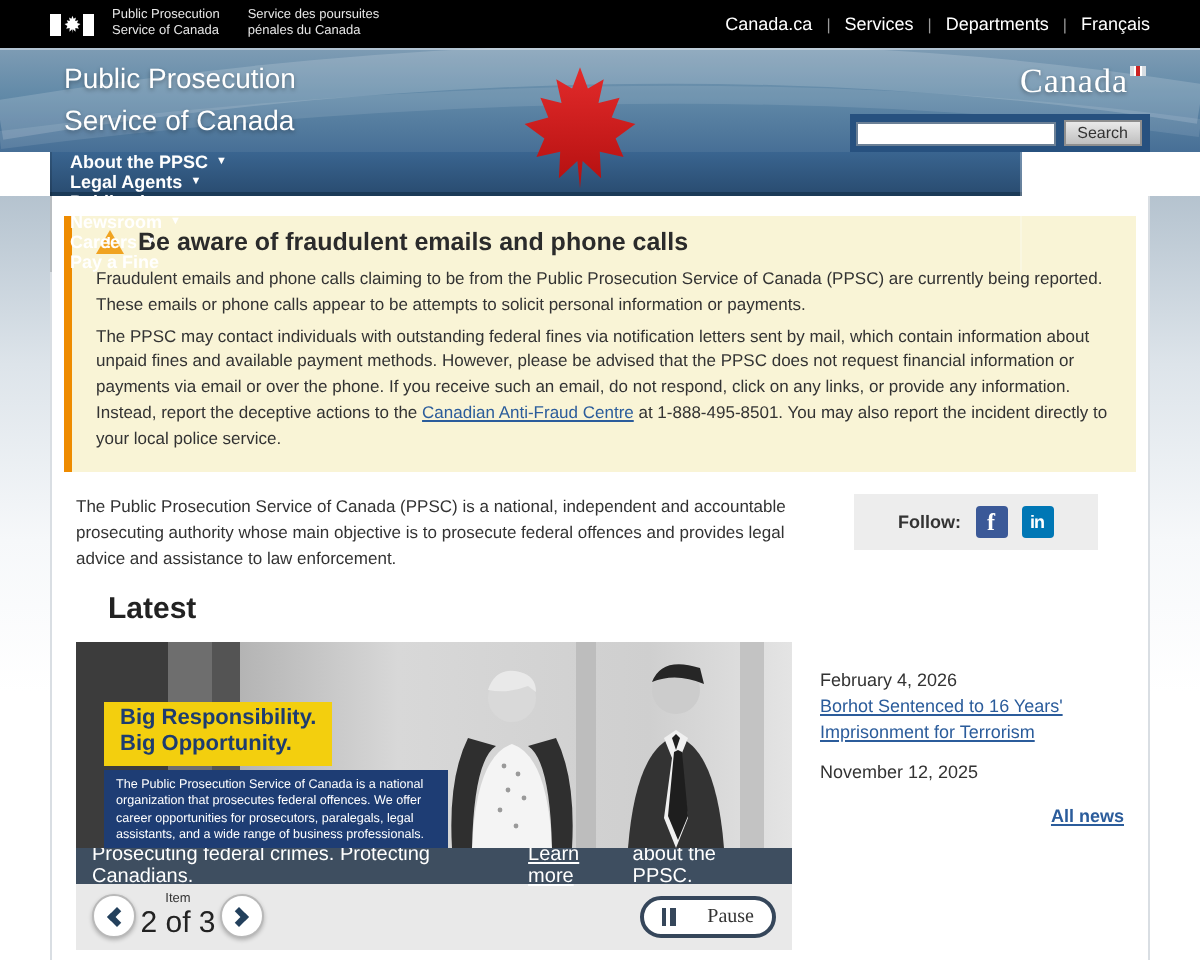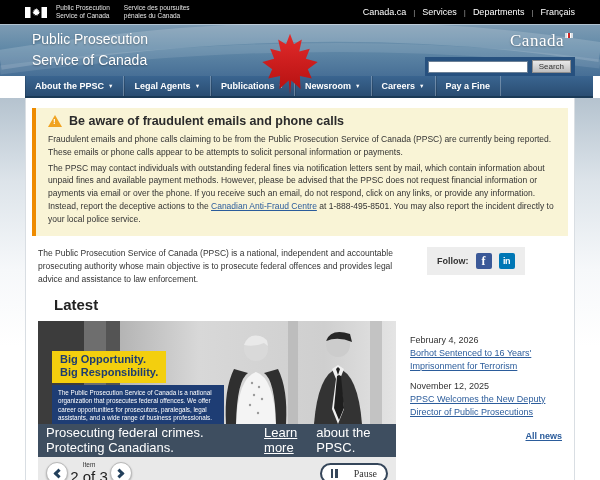--- a/index.html
+++ b/index.html
@@ -34,23 +34,23 @@
              background:linear-gradient(90deg,#d8dde2 0 25%, #fff 25% 40%, #c22 40% 60%, #fff 60% 75%, #d8dde2 75%); }
   .search-zone { position:absolute; right:25px; bottom:0; width:150px; height:19px;
                  background:#27517f; display:flex; align-items:center; justify-content:flex-end;
                  gap:4px; padding:0 4px; }
   .search-input { width:100px; height:12px; border:1px solid #6b8096; font-size:8px; padding:0 3px; background:#fff; }
   .search-btn { height:13px; font-size:8px; padding:0 6px; color:#333;
                 background:linear-gradient(180deg,#e9e9e9,#bfbfbf); border:1px solid #8e8e8e;
                 font-family:"Liberation Sans",sans-serif; cursor:pointer; }
 
   
-  .nav { position:absolute; top:76px; left:25px; width:568px; height:22px;
+  .nav { position:absolute; top:76px; left:25px; width:486px; height:22px;
          background:linear-gradient(180deg,#3a6590 0%, #2a4d72 100%);
-         border-bottom:2px solid #1b3a57; display:flex; z-index:5; }
+         border-bottom:2px solid #1b3a57; display:flex; z-index:5;flex-direction:column; }
   .nav-item { display:flex; align-items:center; gap:4px; padding:0 10px; cursor:pointer;
               color:#fff; font-size:9px; font-weight:bold;
               border-right:1px solid rgba(255,255,255,.28);
               box-shadow:inset 1px 0 0 rgba(0,0,0,.15); }
   .nav-item .chev { font-size:5.5px; line-height:1; padding-top:1px; }
 
   
   .main-bg { position:absolute; top:98px; left:0; width:600px; height:382px;
              background:linear-gradient(180deg,#b5c3cf 0%, #dde4ea 22%, #f6f8fa 45%, #fff 65%); }
   .content { position:absolute; top:98px; left:25px; width:550px; height:382px;
@@ -64,40 +64,40 @@
   .warn-title h2 { font-size:12.5px; color:#2b2b2b; }
   .tri { position:relative; width:0; height:0; border-left:7px solid transparent;
          border-right:7px solid transparent; border-bottom:12px solid #f0a321; }
   .tri span { position:absolute; left:-2px; top:2px; font-size:8px; font-weight:bold; color:#fff; }
   .warnbox p { font-size:8.5px; line-height:1.5; margin:3px 0; color:#333; }
   a.blue { color:#2b5c9b; text-decoration:underline; cursor:pointer; }
 
   
   .intro-row { display:flex; margin-top:11px; align-items:flex-start; }
   .intro { width:375px; font-size:8.5px; line-height:1.5; color:#333; }
-  .follow { margin-left:14px; background:#ededed; padding:6px 10px; display:flex;
+  .follow { margin-left:14px; background:#ededed; padding:6px 22px; display:flex;
             align-items:center; gap:7px; }
   .follow-label { font-size:9px; font-weight:bold; color:#333; }
   .sicon { width:16px; height:16px; display:flex; align-items:center; justify-content:center;
            color:#fff; font-weight:bold; border-radius:2px; cursor:pointer; }
   .fb { background:#3b5998; font-family:"Liberation Serif",serif; font-size:12px; }
   .li { background:#0077b5; font-size:9px; letter-spacing:-.5px; }
 
   .latest-h { font-size:15px; font-weight:bold; color:#222; margin:10px 16px 8px; }
 
   
   .latest-row { display:flex; }
   .carousel { width:358px; }
   .photo { position:relative; width:358px; height:103px; overflow:hidden; background:#cfcfcf; }
   .ybox { position:absolute; left:14px; top:30px; background:#f3cf0e; padding:2px 8px 3px;
           font-size:11px; font-weight:bold; color:#1d3c70; line-height:1.25; z-index:3; }
   .nbox { position:absolute; left:14px; top:64px; width:172px; background:#1e3d74;
           padding:4px 6px; font-size:6.3px; color:#fff; line-height:1.35; z-index:3; }
-  .caption { background:#3e4e60; height:33px; display:flex; align-items:center;
-             padding:0 8px; font-size:13px; color:#fff; }
+  .caption { background:#3e4e60; height:18px; display:flex; align-items:center;
+             padding:0 8px; font-size:10px; color:#fff; }
   .caption a { color:#fff; text-decoration:underline; cursor:pointer; margin:0 3px 0 4px; }
   .controls { background:#e9e9e9; height:33px; display:flex; align-items:center; padding:0 8px; }
   .cbtn { width:22px; height:22px; border-radius:50%; background:#fff; border:1px solid #b9b9b9;
           box-shadow:0 1px 2px rgba(0,0,0,.25); display:flex; align-items:center;
           justify-content:center; cursor:pointer; }
   .chevl, .chevr { width:7px; height:7px; border-top:3px solid #23405c; border-right:3px solid #23405c; }
   .chevl { transform:rotate(-135deg); margin-left:3px; }
   .chevr { transform:rotate(45deg); margin-right:3px; }
   .pos { width:38px; text-align:center; margin:0 2px; }
   .pos .item-lbl { font-size:6.5px; color:#333; }
@@ -263,22 +263,22 @@
               </g>
 
               <circle cx="300" cy="24" r="12" fill="#cccccc"></circle>
               <path d="M288 20 q5 -13 24 -7 l2 8 q-14 -6 -26 -1z" fill="#262626"></path>
               <path d="M276 103 q4 -50 24 -56 q20 6 24 56z" fill="#333333"></path>
               <path d="M294 48 l6 -4 6 4 -4 10 4 30 -6 15 -6 -15 4 -30z" fill="#f0f0f0"></path>
               <path d="M298 48 l2 -2 2 2 -2 6z" fill="#1e1e1e"></path>
               <path d="M299 55 l2 -1 2 1 3 32 -5 12 -5 -12z" fill="#1e1e1e"></path>
             </svg>
             <div class="ybox">
+              <div>Big Responsibility.</div>
               <div>Big Opportunity.</div>
-              <div>Big Responsibility.</div>
             </div>
             <div class="nbox">The Public Prosecution Service of Canada is a national organization that prosecutes federal offences. We offer career opportunities for prosecutors, paralegals, legal assistants, and a wide range of business professionals.</div>
           </div>
           <div class="caption">
             <span>Prosecuting federal crimes. Protecting Canadians.</span>
             <a>Learn more</a>
             <span>about the PPSC.</span>
           </div>
           <div class="controls">
             <div class="cbtn">
@@ -301,21 +301,20 @@
           </div>
         </div>
 
         <div class="news">
           <div>
             <div class="news-date">February 4, 2026</div>
             <a class="news-link">Borhot Sentenced to 16 Years' Imprisonment for Terrorism</a>
           </div>
           <div>
             <div class="news-date">November 12, 2025</div>
-            <a class="news-link">PPSC Welcomes the New Deputy Director of Public Prosecutions</a>
           </div>
           <a class="all-news">All news</a>
         </div>
       </div>
 
     </div>
   </div>
 </div>
 
 </body></html>

